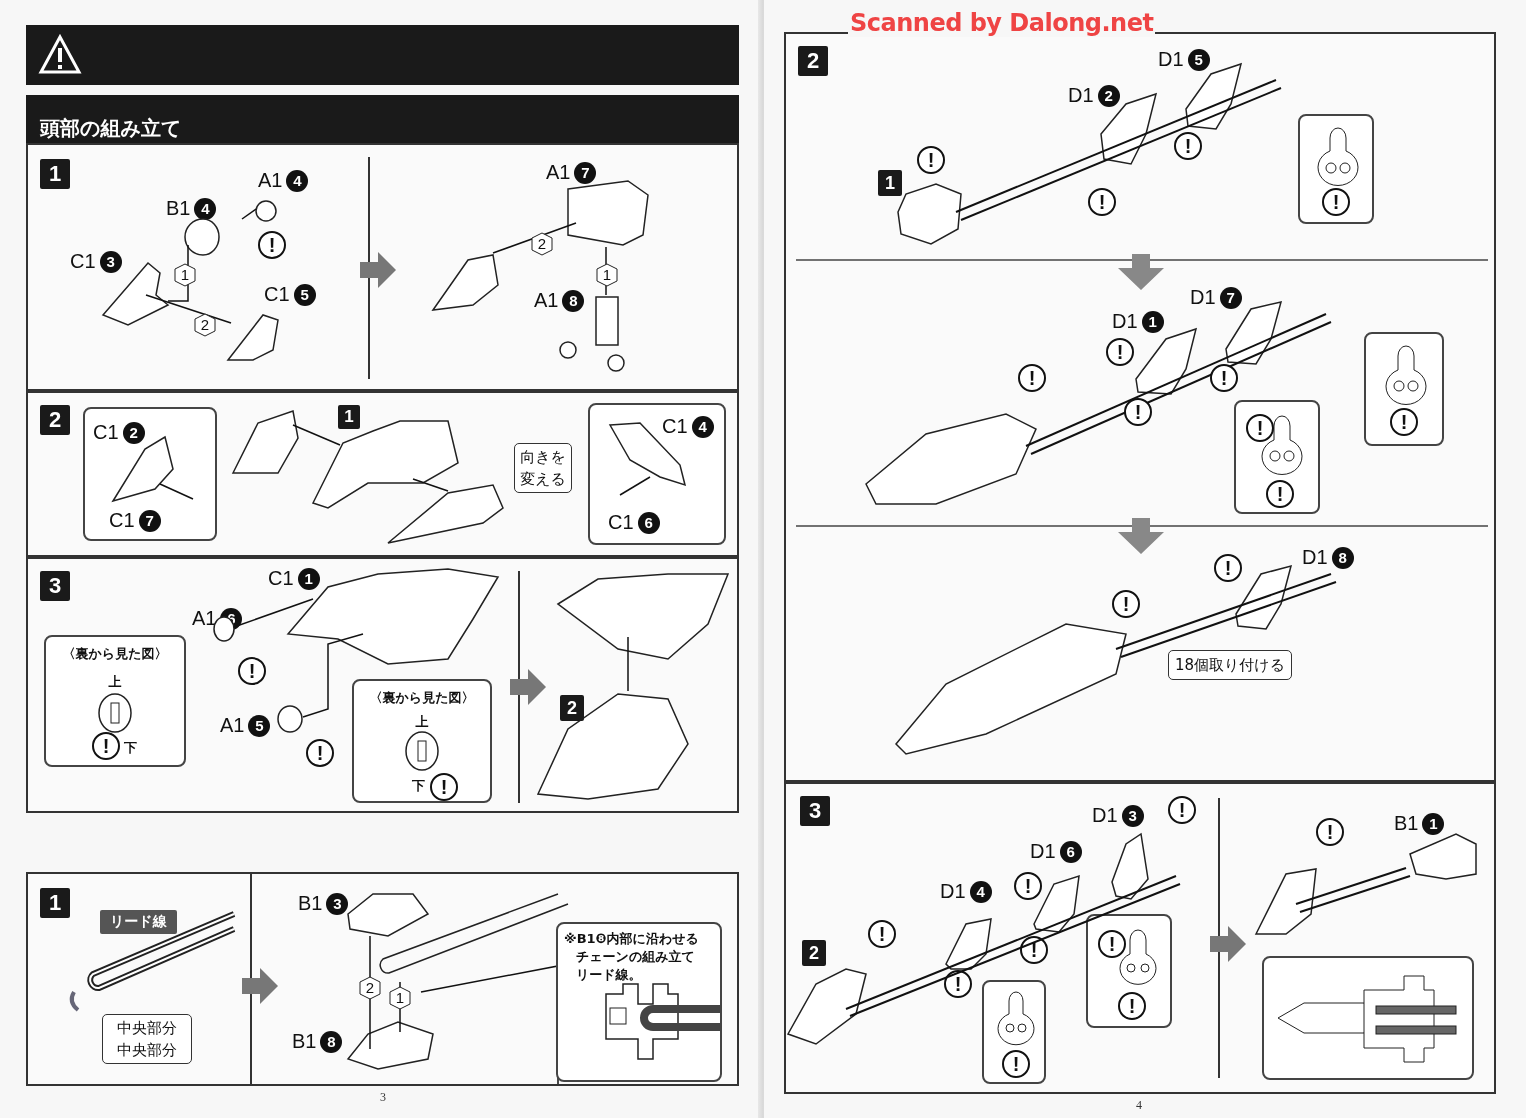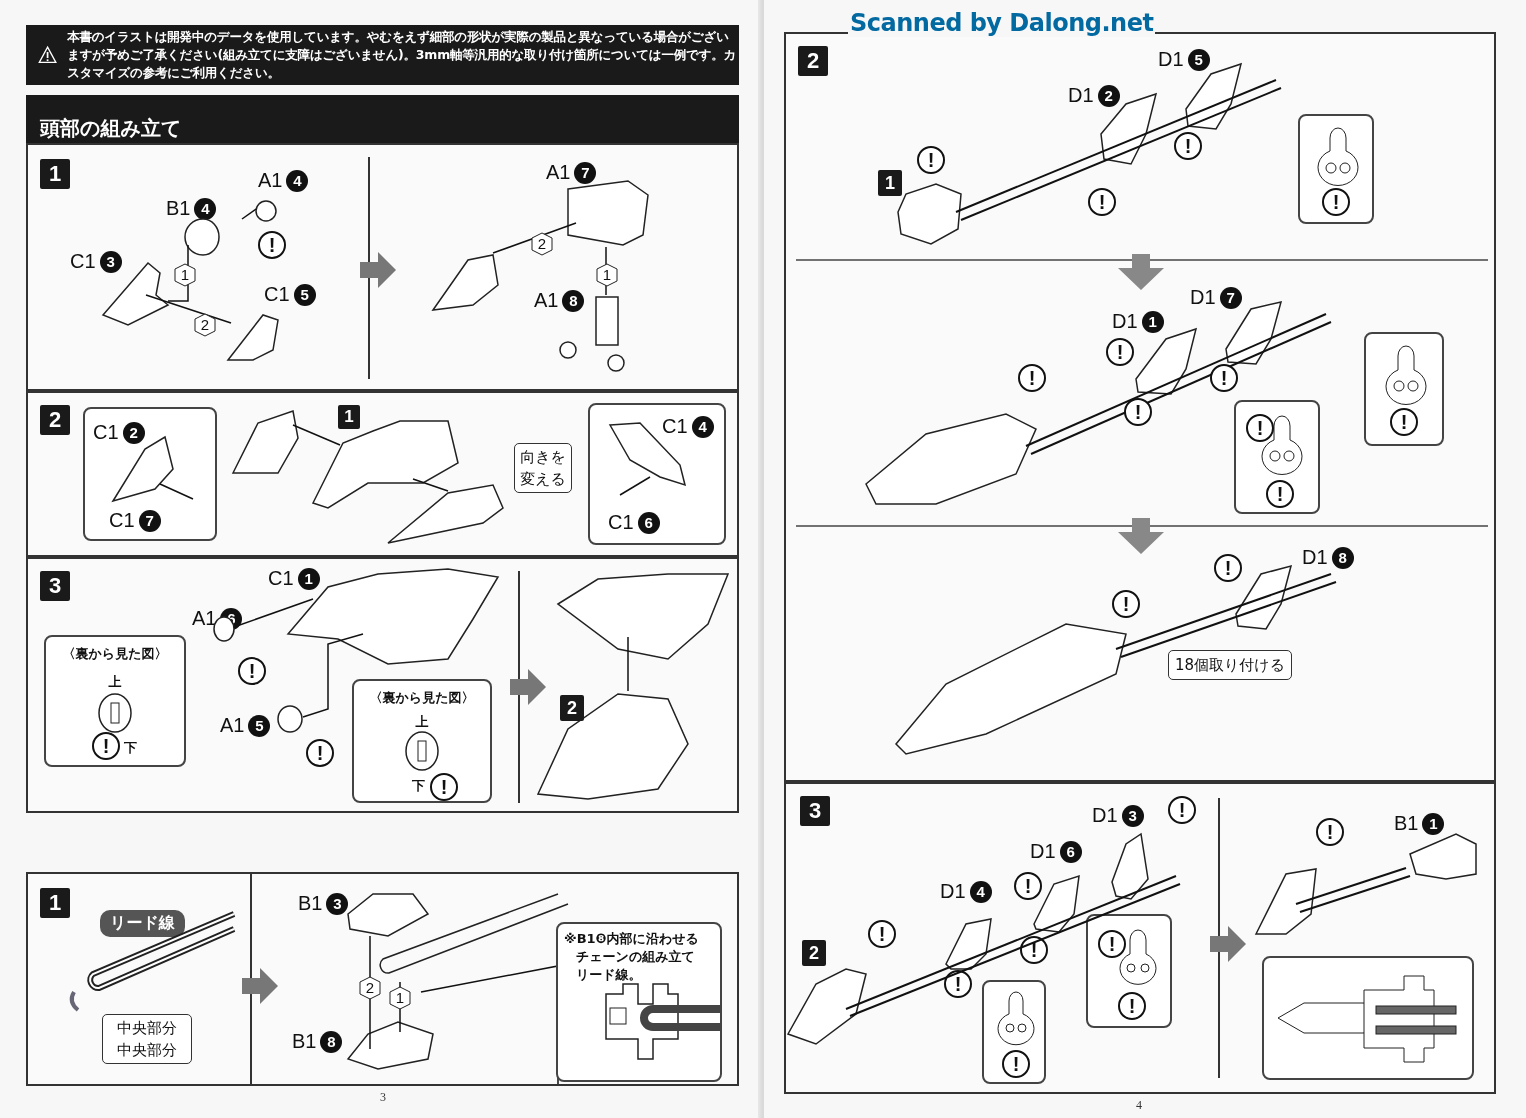--- a/index.html
+++ b/index.html
@@ -23,43 +23,42 @@
   .num-circle { display: inline-block; width: 22px; height: 22px; border-radius: 50%; background: #111; color: #fff; font-size: 15px; font-weight: bold; text-align: center; line-height: 22px; }
 
   .excl { position: absolute; width: 28px; height: 28px; border-radius: 50%; border: 2px solid #111; background: #fff; font-weight: bold; font-size: 20px; text-align: center; line-height: 24px; font-family: "Liberation Sans", sans-serif; }
 
   .hexnum { position: absolute; width: 22px; height: 24px; font-size: 15px; font-family: "Liberation Sans", sans-serif; text-align: center; line-height: 24px; }
   .hexnum svg { position: absolute; left: 0; top: 0; }
   .hexnum span { position: relative; }
 
   .callout { position: absolute; border: 2px solid #444; border-radius: 8px; background: #fff; }
   .note-box { position: absolute; border: 1.5px solid #333; border-radius: 5px; background: #fff; font-size: 15px; text-align: center; line-height: 22px; padding: 2px 4px; }
-  .pill { position: absolute; background: #555; color: #fff; font-size: 16px; font-weight: bold; border-radius: 10px; padding: 3px 10px; }
+  .pill { position: absolute; background: #555; color: #fff; font-size: 14px; font-weight: bold; border-radius: 2px; padding: 3px 10px; }
 
   .next-arrow { position: absolute; width: 40px; height: 40px; }
   .down-arrow { position: absolute; width: 46px; height: 36px; }
 
-  .watermark { position: absolute; left: 848px; top: 9px; font-family: "DejaVu Sans", sans-serif; font-weight: bold; font-size: 24px; color: #0369a1; letter-spacing: -0.5px; background: #f7f7f7; padding: 0 2px; text-align: center; }
+  .watermark { position: absolute; left: 848px; top: 9px; font-family: "DejaVu Sans", sans-serif; font-weight: bold; font-size: 24px; color: #ef4444; letter-spacing: -0.5px; background: #f7f7f7; padding: 0 2px; text-align: center; }
   .page-num { position: absolute; font-family: "Liberation Serif", serif; font-size: 12px; color: #333; }
 
   svg.art { position: absolute; overflow: visible; }
   .view-caption { font-size: 13px; font-weight: bold; }
 </style>
 </head>
 <body>
 
 <div class="page left">
 
   <div class="notice">
     <svg class="warn-icon" viewBox="0 0 44 44">
       <polygon points="22,4 41,39 3,39" fill="none" stroke="#fff" stroke-width="3"></polygon>
       <rect x="20" y="15" width="4" height="14" fill="#fff"></rect>
       <rect x="20" y="32" width="4" height="4" fill="#fff"></rect>
     </svg>
-    <div class="notice-text">本書のイラストは開発中のデータを使用しています。やむをえず細部の形状が実際の製品と異なっている場合がございますが予めご了承ください(組み立てに支障はございません)。3mm軸等汎用的な取り付け箇所については一例です。カスタマイズの参考にご利用ください。</div>
   </div>
 
   <div class="section-header" style="top:95px;">頭部の組み立て</div>
 
   <div class="panel" style="left:26px;top:143px;width:713px;height:248px;">
     <div class="step-badge" style="left:12px;top:14px;">1</div>
     <div class="vdiv" style="left:340px;top:12px;height:222px;"></div>
 
     <div class="part-label" style="left:230px;top:24px;">
         <span>A1</span>

